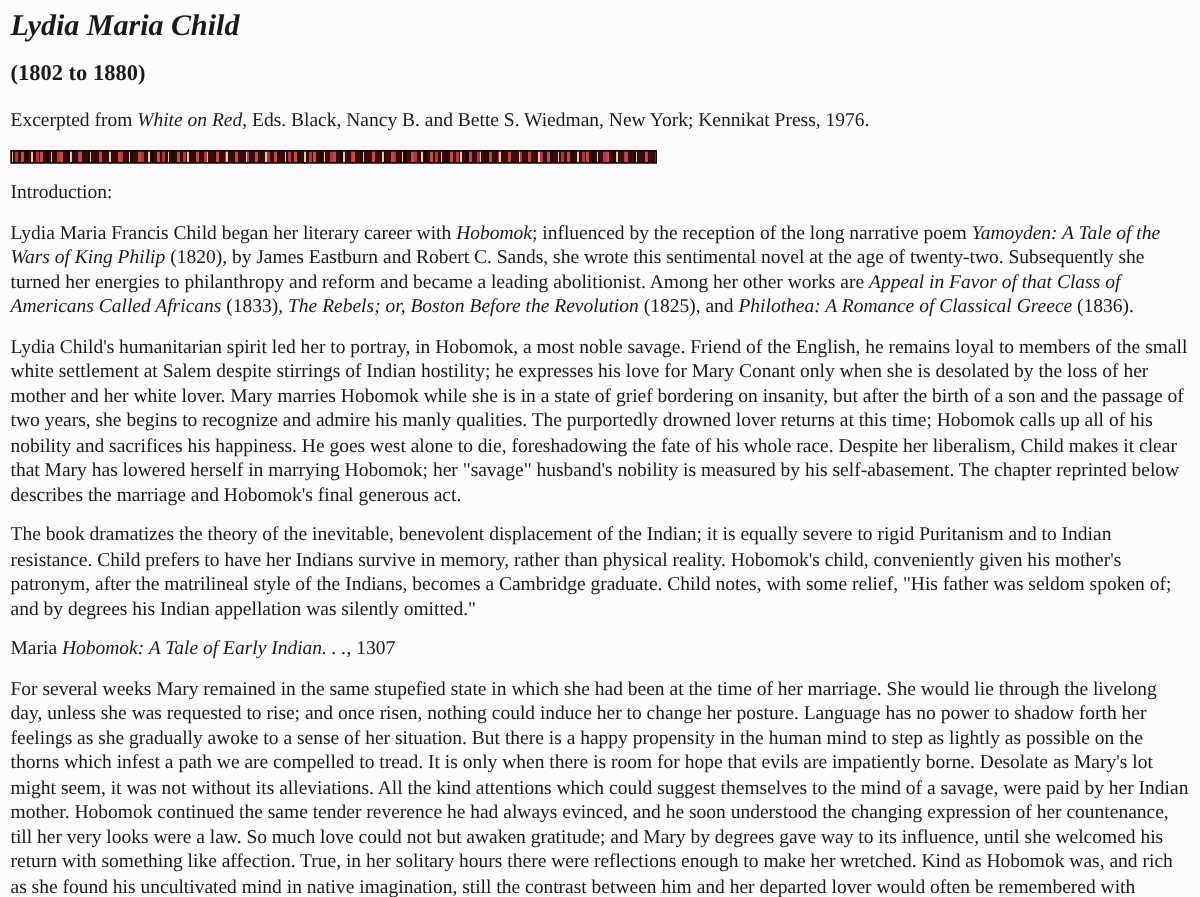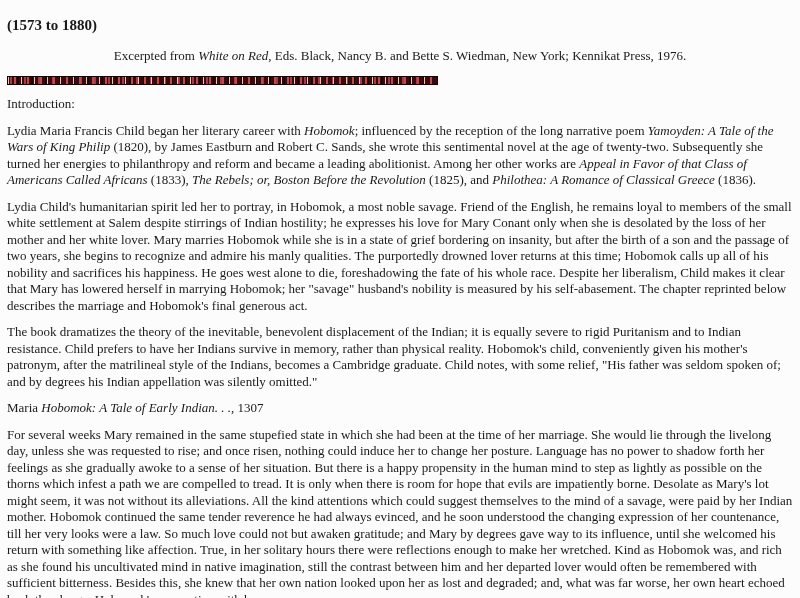--- a/index.html
+++ b/index.html
@@ -26,42 +26,42 @@
     font-style: italic;
     margin: 1px 0 0 0;
   }
   .dates {
     font-size: 15px;
     font-weight: bold;
     margin: 12px 0 0 0;
   }
   .source {
     margin: 14px 0 0 0;
-    text-align: center;
   }
   .divider {
     margin: 12px 0 0 0;
     width: 429px;
     height: 7px;
     border: 1px solid #160303;
     background-color: #3a0a10;
   }
   .intro {
     margin: 11px 0 0 0;
   }
   .body-para {
     margin: 10px 0 0 0;
   }
   p { padding: 0; }
 </style>
 </head>
 <body>
 
 <div class="page">
-  <div class="dates">(1573 to 1880)</div>
+  <h1 class="title">Lydia Maria Child</h1>
+  <div class="dates">(1802 to 1880)</div>
   <p class="source"><span>Excerpted from </span><i>White on Red</i><span>, Eds. Black, Nancy B. and Bette S. Wiedman, New York; Kennikat Press, 1976.</span></p>
   <div class="divider" style="border-color: rgb(22, 3, 3); background-color: rgb(58, 10, 16); background-image: repeating-linear-gradient(90deg, rgb(232, 199, 174) 0px, rgb(232, 199, 174) 1px, transparent 1px, transparent 6px, rgb(194, 74, 66) 6px, rgb(194, 74, 66) 8px, transparent 8px, transparent 13px), repeating-linear-gradient(90deg, transparent 0px, transparent 2px, rgb(168, 56, 76) 2px, rgb(168, 56, 76) 4px, transparent 4px, transparent 9px, rgb(29, 4, 6) 9px, rgb(29, 4, 6) 11px, transparent 11px, transparent 14px);"></div>
   <p class="intro">Introduction:</p>
   <p class="body-para"><span>Lydia Maria Francis Child began her literary career with </span><i>Hobomok</i><span>; influenced by the reception of the long narrative poem </span><i>Yamoyden: A Tale of the Wars of King Philip</i><span> (1820), by James Eastburn and Robert C. Sands, she wrote this sentimental novel at the age of twenty-two. Subsequently she turned her energies to philanthropy and reform and became a leading abolitionist. Among her other works are </span><i>Appeal in Favor of that Class of Americans Called Africans</i><span> (1833), </span><i>The Rebels; or, Boston Before the Revolution</i><span> (1825), and </span><i>Philothea: A Romance of Classical Greece</i><span> (1836).</span></p>
   <p class="body-para"><span>Lydia Child's humanitarian spirit led her to portray, in Hobomok, a most noble savage. Friend of the English, he remains loyal to members of the small white settlement at Salem despite stirrings of Indian hostility; he expresses his love for Mary Conant only when she is desolated by the loss of her mother and her white lover. Mary marries Hobomok while she is in a state of grief bordering on insanity, but after the birth of a son and the passage of two years, she begins to recognize and admire his manly qualities. The purportedly drowned lover returns at this time; Hobomok calls up all of his nobility and sacrifices his happiness. He goes west alone to die, foreshadowing the fate of his whole race. Despite her liberalism, Child makes it clear that Mary has lowered herself in marrying Hobomok; her "savage" husband's nobility is measured by his self-abasement. The chapter reprinted below describes the marriage and Hobomok's final generous act.</span></p>
   <p class="body-para"><span>The book dramatizes the theory of the inevitable, benevolent displacement of the Indian; it is equally severe to rigid Puritanism and to Indian resistance. Child prefers to have her Indians survive in memory, rather than physical reality. Hobomok's child, conveniently given his mother's patronym, after the matrilineal style of the Indians, becomes a Cambridge graduate. Child notes, with some relief, "His father was seldom spoken of; and by degrees his Indian appellation was silently omitted."</span></p>
   <p class="body-para"><span>Maria </span><i>Hobomok: A Tale of Early Indian. . .</i><span>, 1307</span></p>
   <p class="body-para"><span>For several weeks Mary remained in the same stupefied state in which she had been at the time of her marriage. She would lie through the livelong day, unless she was requested to rise; and once risen, nothing could induce her to change her posture. Language has no power to shadow forth her feelings as she gradually awoke to a sense of her situation. But there is a happy propensity in the human mind to step as lightly as possible on the thorns which infest a path we are compelled to tread. It is only when there is room for hope that evils are impatiently borne. Desolate as Mary's lot might seem, it was not without its alleviations. All the kind attentions which could suggest themselves to the mind of a savage, were paid by her Indian mother. Hobomok continued the same tender reverence he had always evinced, and he soon understood the changing expression of her countenance, till her very looks were a law. So much love could not but awaken gratitude; and Mary by degrees gave way to its influence, until she welcomed his return with something like affection. True, in her solitary hours there were reflections enough to make her wretched. Kind as Hobomok was, and rich as she found his uncultivated mind in native imagination, still the contrast between him and her departed lover would often be remembered with sufficient bitterness. Besides this, she knew that her own nation looked upon her as lost and degraded; and, what was far worse, her own heart echoed back the charge. Hobomok's connection with her was</span></p>
 </div>
 

